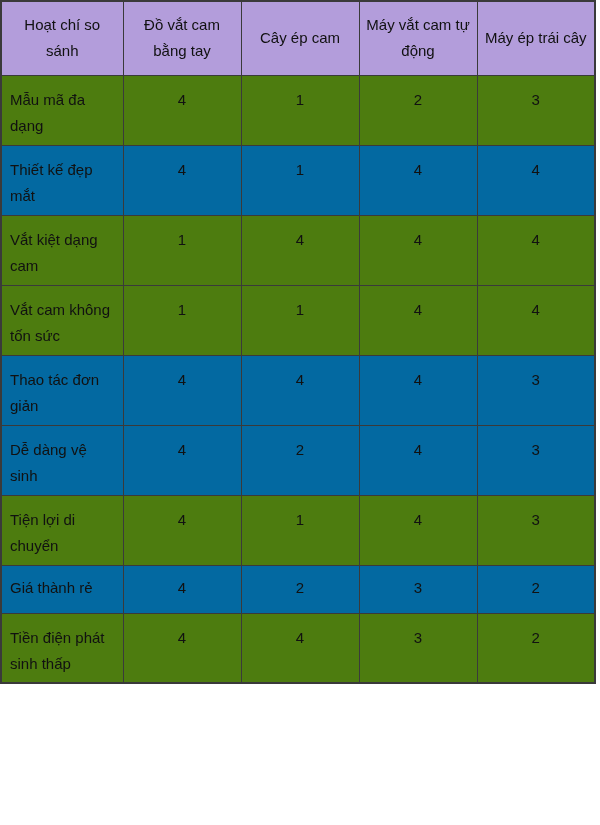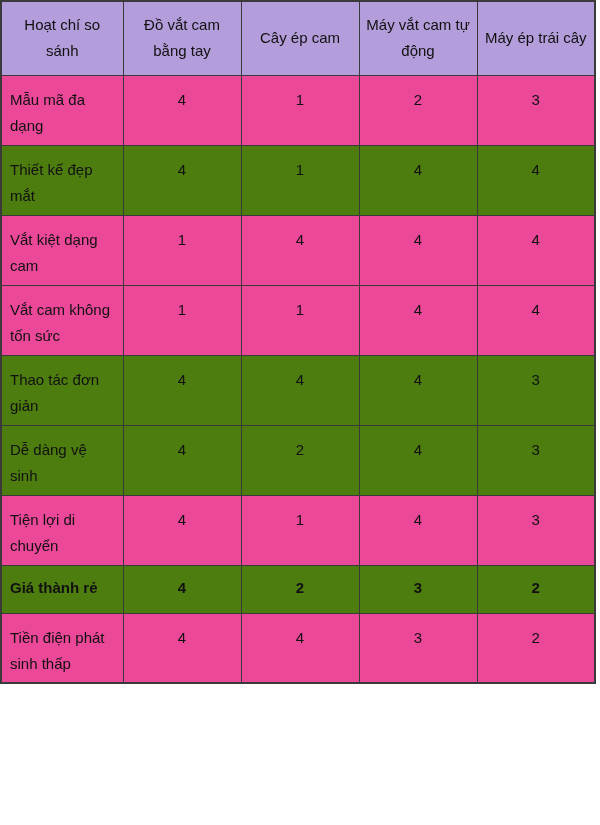--- a/index.html
+++ b/index.html
@@ -42,28 +42,27 @@
     padding: 4px 6px;
   }
 
   
   #comparison-table tbody tr { height: 70px; }
   #comparison-table tbody tr.row-short { height: 48px; }
 
   #comparison-table tbody td {
     vertical-align: top;
     padding: 11px 8px 0 8px;
-    background: #ec4899;
+    background: #4d7c0f;
   }
   #comparison-table tbody tr.striped td {
-    background: #4d7c0f;
+    background: #0369a1;
   }
   #comparison-table tbody tr.row-short td {
     padding-top: 9px;
-    font-weight: bold;
   }
 
   #comparison-table td.criteria-cell {
     text-align: left;
   }
   #comparison-table td.value-cell {
     text-align: center;
   }
 </style>
 </head>

